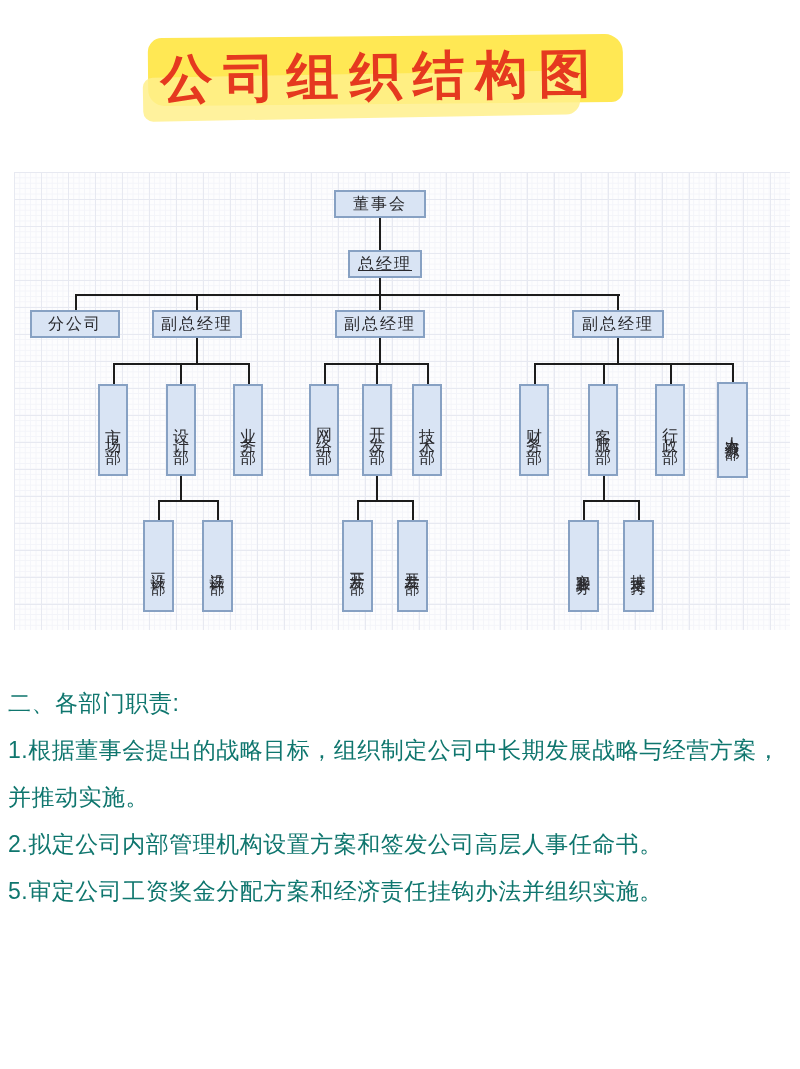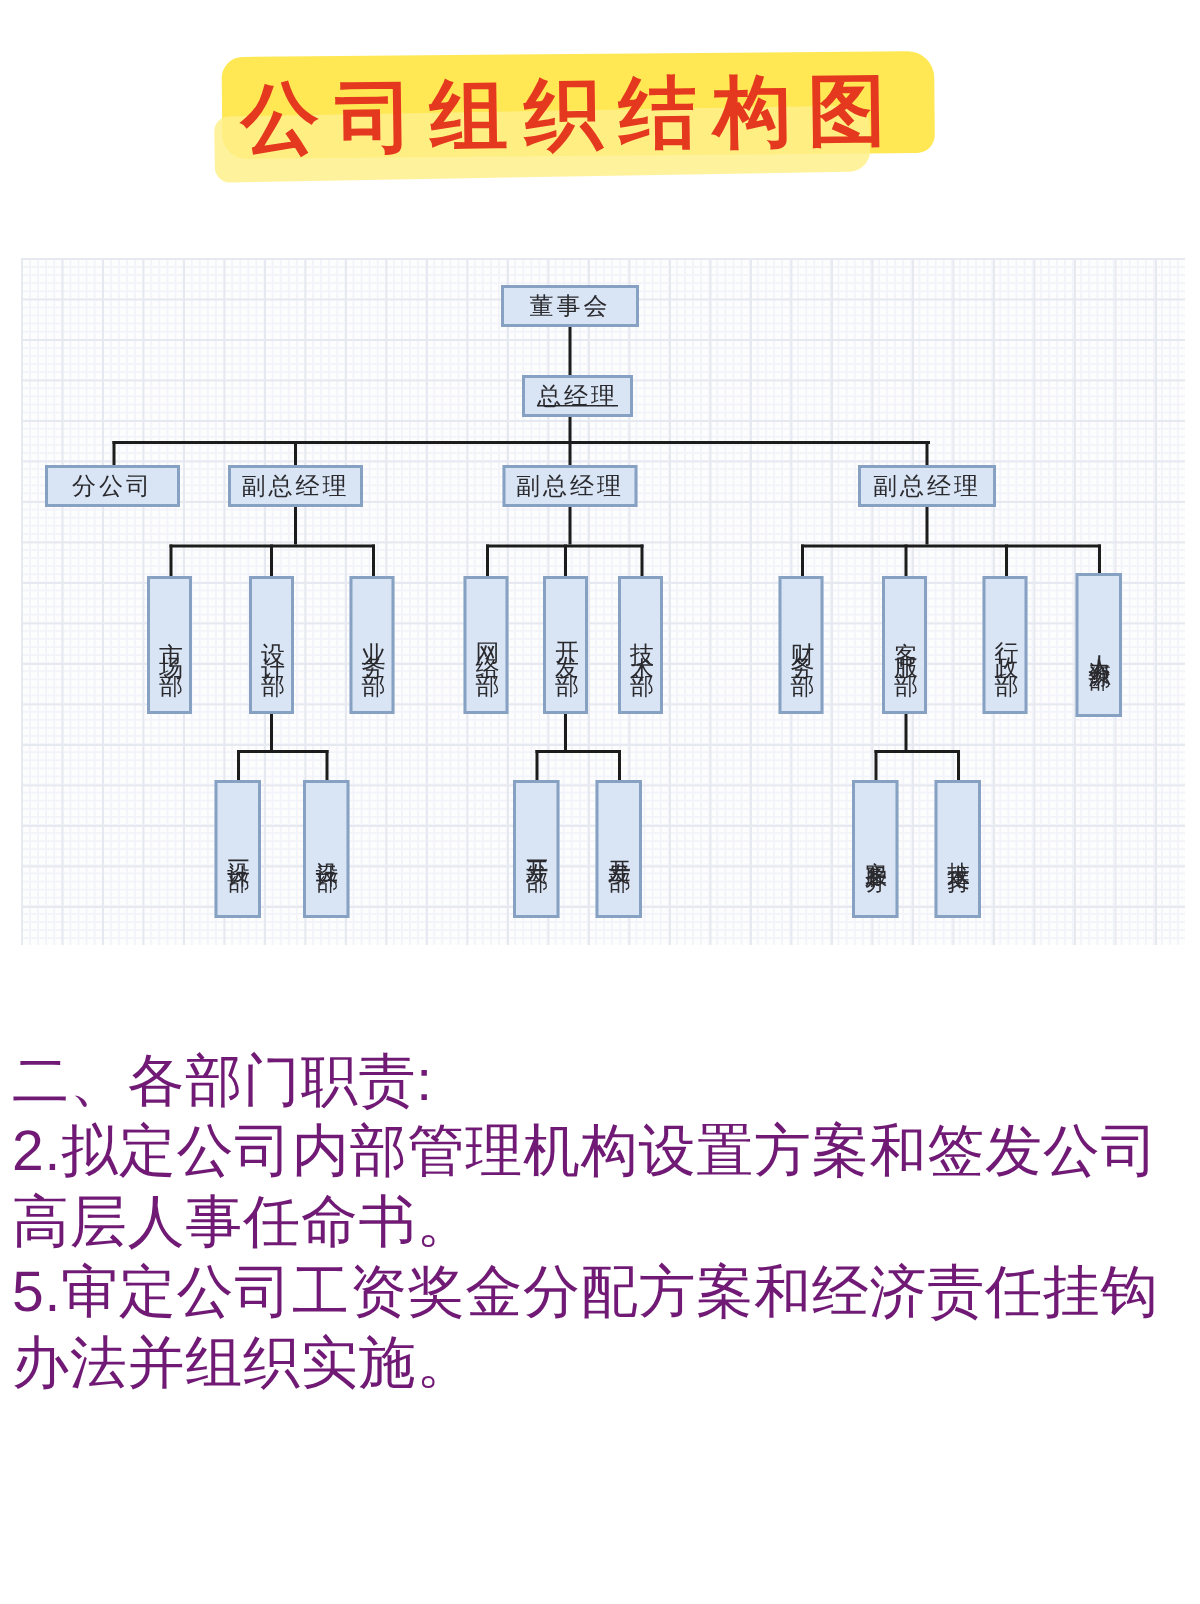--- a/index.html
+++ b/index.html
@@ -35,22 +35,22 @@
     display:flex;align-items:center;justify-content:center;
   }
   .vnode span{
     writing-mode:vertical-rl;text-orientation:upright;
     font-size:16px;color:#2a2a2e;letter-spacing:10px;line-height:1;
   }
   .vnode.tight span{letter-spacing:2px;font-size:15px;}
   .cl{position:absolute;background:#1c1c1c;}
   
   .bodytext{
-    position:absolute;left:8px;top:698px;width:786px;
-    font-size:38px;line-height:47px;color:#701a75;letter-spacing:0.5px;
+    position:absolute;left:8px;top:680px;width:786px;
+    font-size:23px;line-height:47px;color:#0f766e;letter-spacing:0.5px;
   }
   .bodytext p{margin:0;}
 </style>
 </head>
 <body>
 
 <div class="page">
 
   <div class="hl-band" style="left:148px;top:36px;width:475px;height:68px;background:#ffe854;border-radius:14px 18px 12px 16px;transform:rotate(-0.5deg);"></div>
   <div class="hl-band" style="left:143px;top:74px;width:437px;height:44px;background:#fff08c;opacity:0.85;border-radius:10px 12px 14px 10px;transform:rotate(-1deg);"></div>
@@ -166,17 +166,18 @@
     <div class="vnode tight" style="left:554px;top:348px;width:31px;height:92px;">
         <span>客户服务</span>
       </div>
     <div class="vnode tight" style="left:609px;top:348px;width:31px;height:92px;">
         <span>技术支持</span>
       </div>
   </div>
 
   <div class="bodytext">
     <p>二、各部门职责:</p>
+    <p>1.根据董事会提出的战略目标，组织制定公司中长期发展战略与经营方案，并推动实施。</p>
     <p>2.拟定公司内部管理机构设置方案和签发公司高层人事任命书。</p>
     <p>5.审定公司工资奖金分配方案和经济责任挂钩办法并组织实施。</p>
   </div>
 
 </div>
 
 </body></html>

